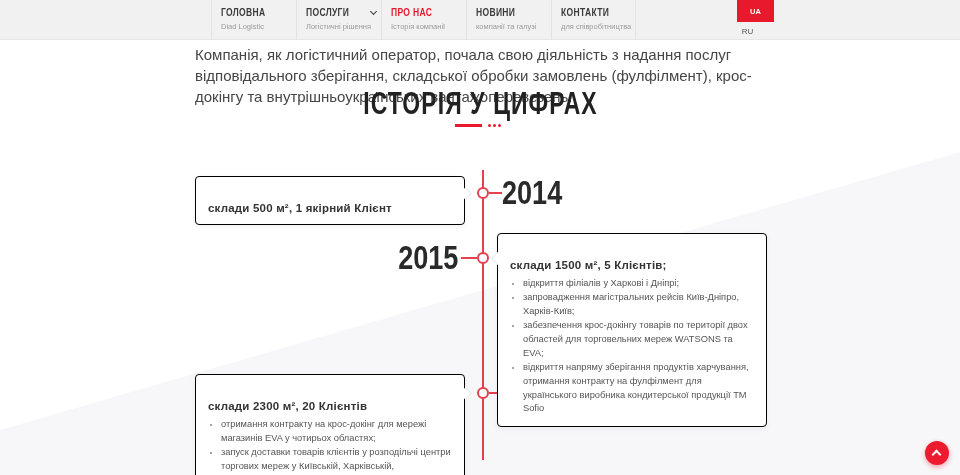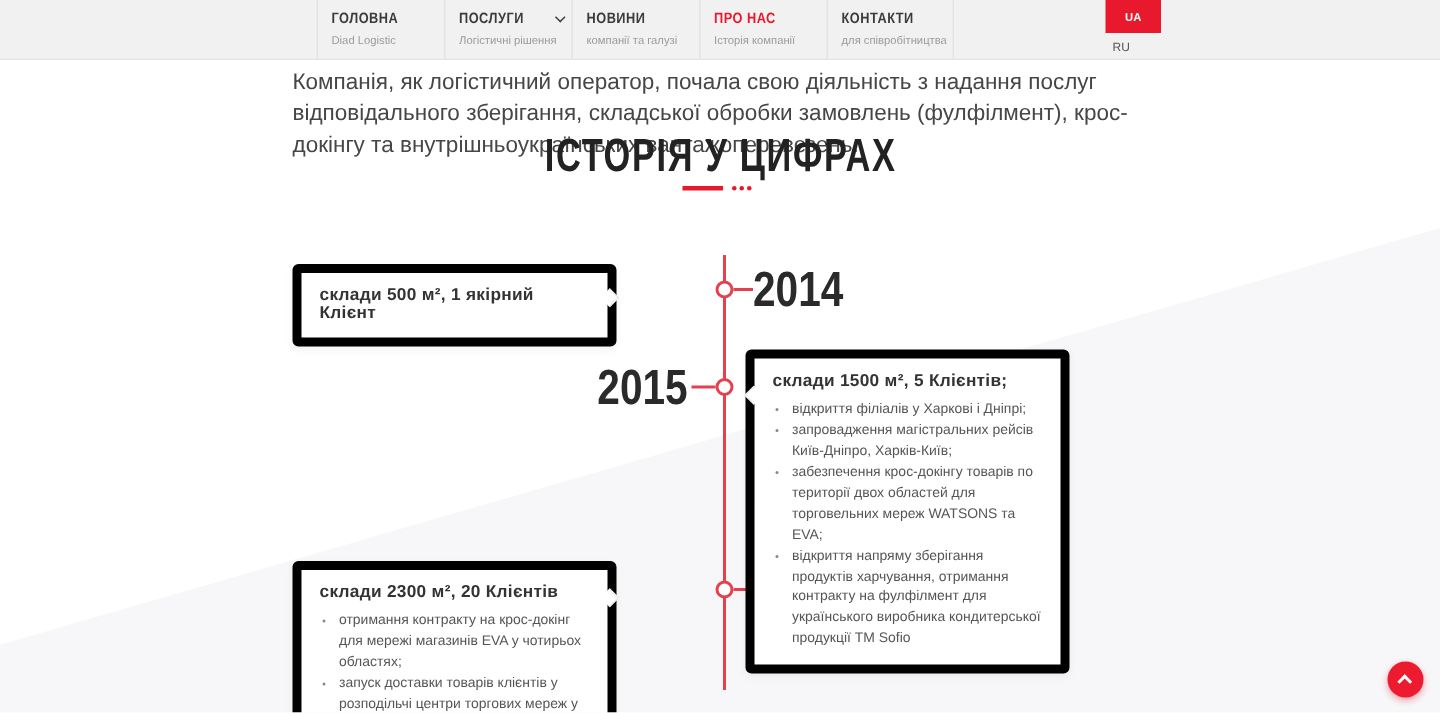--- a/index.html
+++ b/index.html
@@ -45,22 +45,22 @@
   
   .tl-line { position:absolute; left:482px; top:170px; width:2px; height:290px; background:#e4404e; }
   .tl-marker { position:absolute; width:12px; height:12px; border:2px solid #e4404e;
     border-radius:50%; background:#fff; left:477px; }
   .tl-tick { position:absolute; height:2px; background:#e4404e; }
   .tl-year { position:absolute; font-size:33px; line-height:34px; font-weight:bold; color:#2a2a2a; }
   .tl-year .inner { display:inline-block; transform:scaleX(.82); transform-origin:left center; }
   .tl-year.right-align .inner { transform-origin:right center; }
 
   
-  .card { position:absolute; width:216px; background:#fff; border:6px solid #000000;
-    border-radius:4px; padding:9px 12px 10px 12px; box-shadow:0 2px 6px rgba(0,0,0,.05); }
+  .card { position:absolute; width:270px; background:#fff; border:1px solid #000000;
+    border-radius:4px; padding:25px 12px 10px 12px; box-shadow:0 2px 6px rgba(0,0,0,.05); }
   .card-title { font-size:11.5px; font-weight:bold; color:#333; letter-spacing:.2px; }
   .card ul { margin-top:6px; padding-left:13px; list-style:disc; }
   .card li { font-size:9.3px; line-height:1.5; color:#555; }
   .card li::marker { color:#888; font-size:8px; }
   .tail { position:absolute; width:9px; height:9px; background:#fff; }
   .tail-right { right:-5.5px; transform:rotate(45deg);
     border-top:1px solid #e9e9ea; border-right:1px solid #e9e9ea; }
   .tail-left { left:-5.5px; transform:rotate(45deg);
     border-bottom:1px solid #e9e9ea; border-left:1px solid #e9e9ea; }
 
@@ -85,31 +85,31 @@
         </div>
       <div class="nav-sub">Diad Logistic</div>
     </div>
     <div class="nav-item">
       <div class="label-row">
         <span class="nav-label">ПОСЛУГИ</span>
         <span class="chevron-down"></span>
       </div>
       <div class="nav-sub">Логістичні рішення</div>
     </div>
+    <div class="nav-item active">
+      <div class="label-row">
+          <span class="nav-label">ПРО НАС</span>
+        </div>
+      <div class="nav-sub">Історія компанії</div>
+    </div>
     <div class="nav-item">
       <div class="label-row">
           <span class="nav-label">НОВИНИ</span>
         </div>
       <div class="nav-sub">компанії та галузі</div>
-    </div>
-    <div class="nav-item active">
-      <div class="label-row">
-          <span class="nav-label">ПРО НАС</span>
-        </div>
-      <div class="nav-sub">Історія компанії</div>
     </div>
     <div class="nav-item">
       <div class="label-row">
           <span class="nav-label">КОНТАКТИ</span>
         </div>
       <div class="nav-sub">для співробітництва</div>
     </div>
   </div>
   <div class="lang-ua">UA</div>
   <div class="lang-ru">RU</div>

